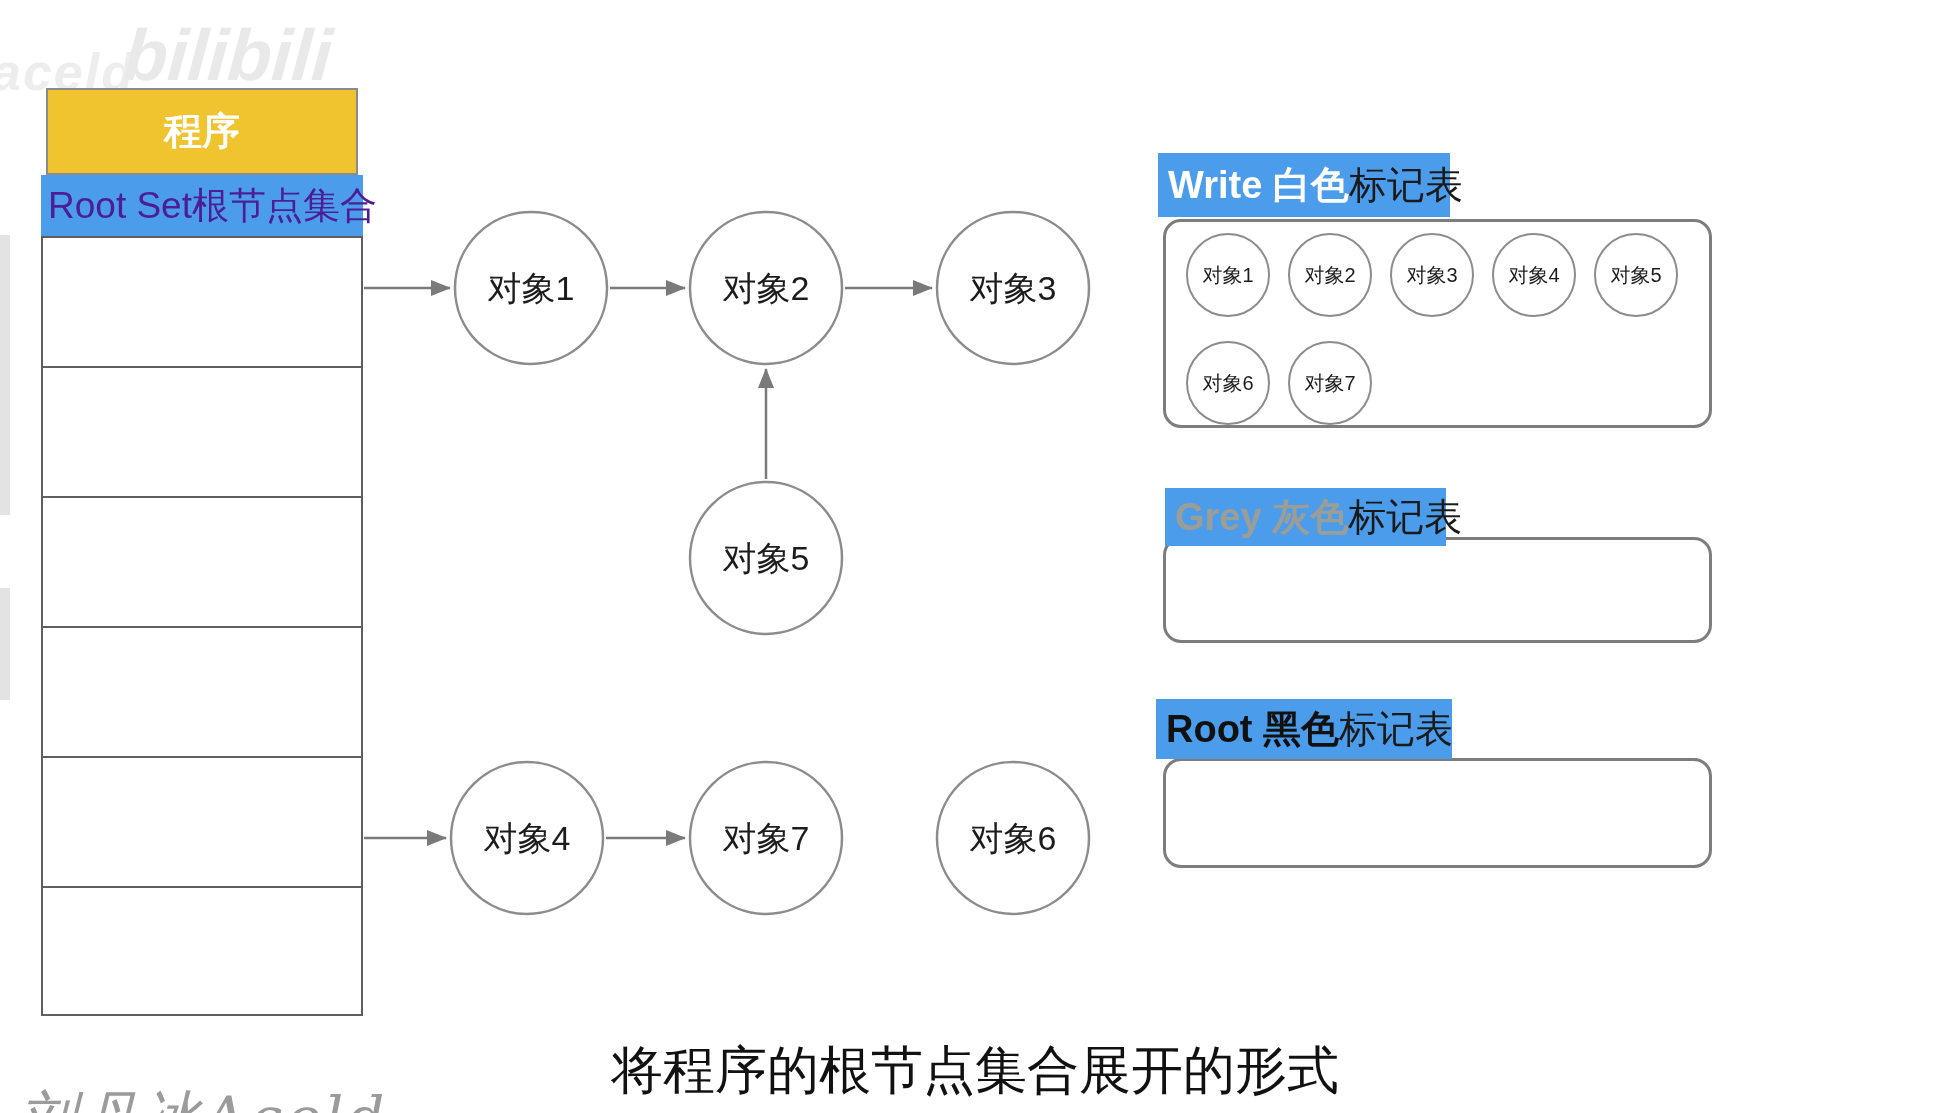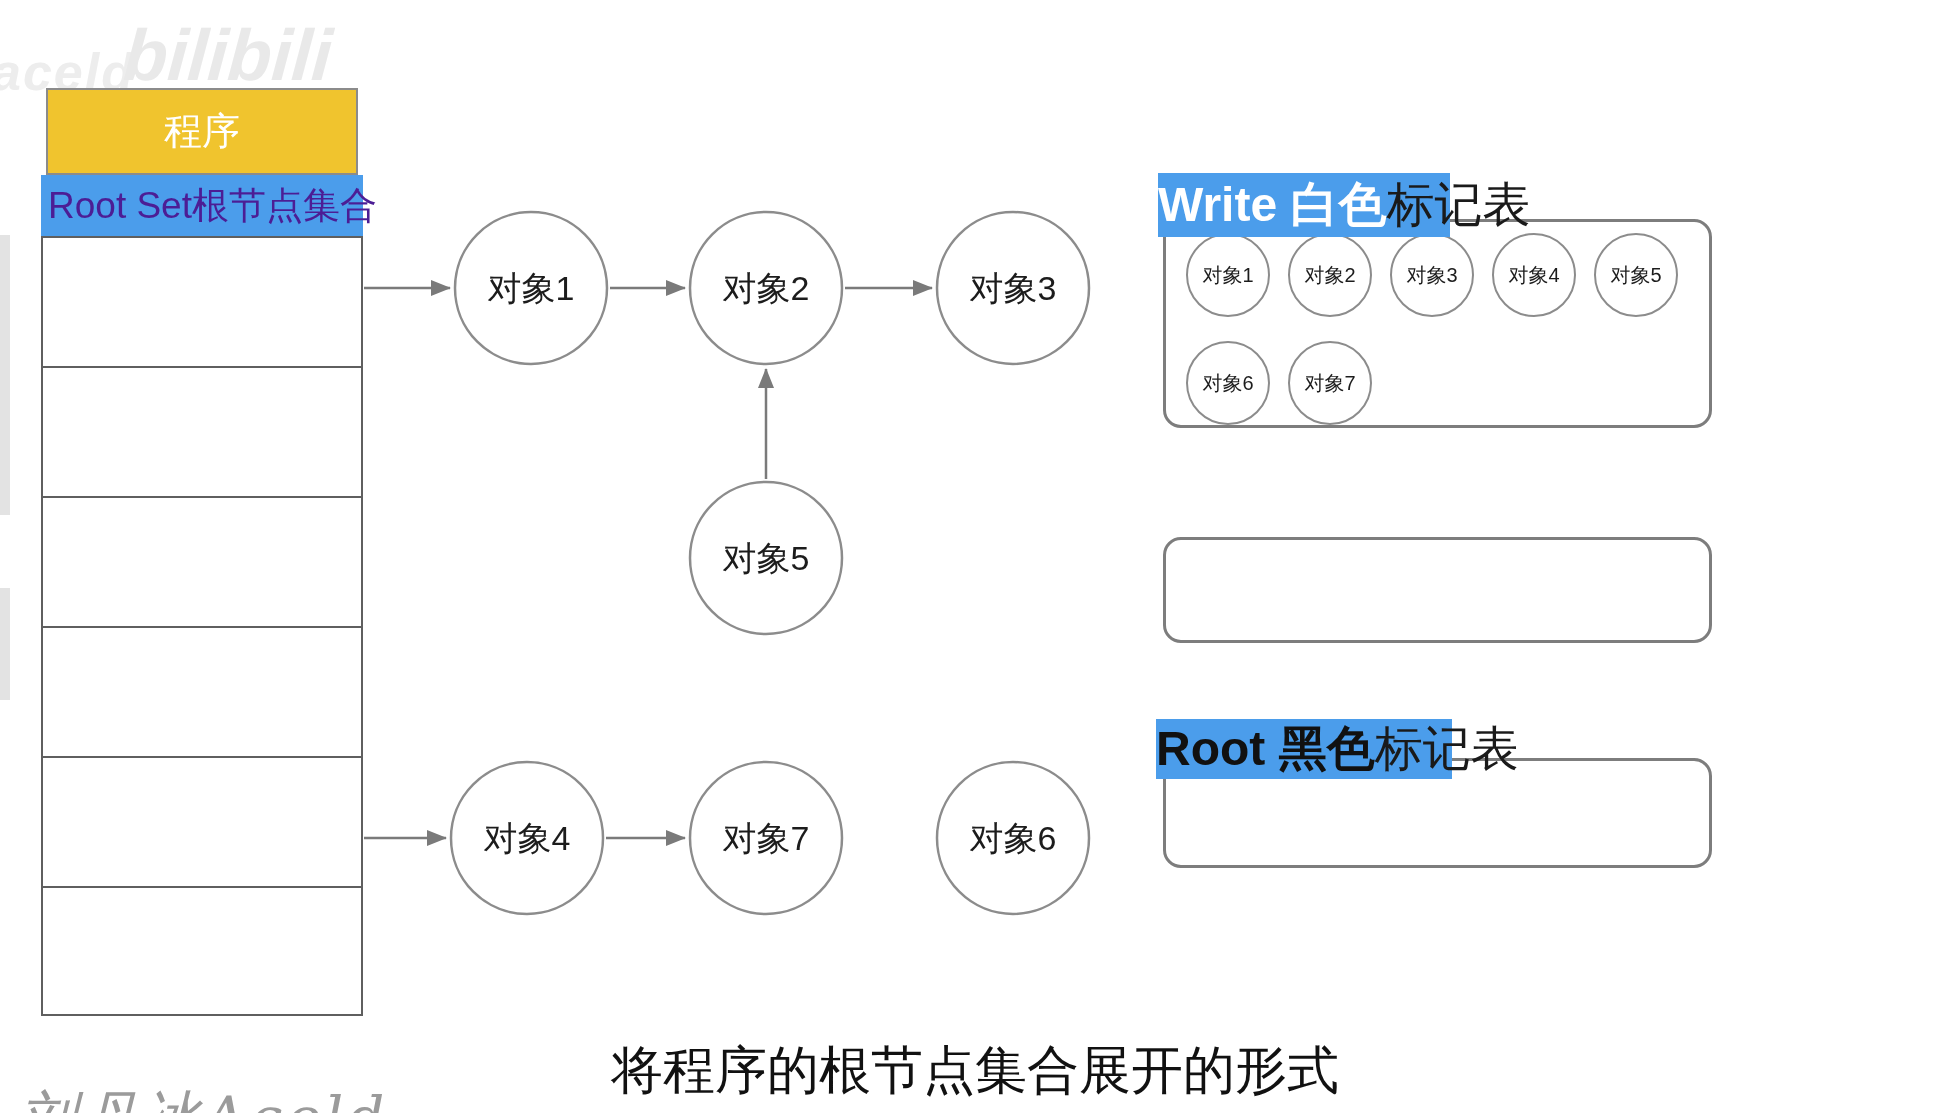--- a/index.html
+++ b/index.html
@@ -16,21 +16,21 @@
   .wm-strip { position:absolute; left:0; width:10px; background:#e3e3e3; z-index:0; }
   .wm-author {
     position:absolute; left:18px; top:1080px; z-index:3;
     font-family:"DejaVu Serif","Liberation Serif",serif; font-style:italic;
     font-size:58px; color:#9b9b9b; letter-spacing:4px; white-space:nowrap;
   }
   
   .tbl-header {
     position:absolute; left:46px; top:88px; width:312px; height:87px;
     background:#f0c42e; border:2px solid #8b8b8b; z-index:1;
-    color:#ffffff; font-size:38px; font-weight:normal;
+    color:#ffffff; font-size:38px; font-weight:bold;
     display:flex; align-items:center; justify-content:center;
   }
   .root-row {
     position:absolute; left:41px; top:175px; width:322px; height:61px;
     background:#4b9deb; z-index:1;
     color:#4c1d95; font-size:37px; line-height:61px; padding-left:7px;
     white-space:nowrap;
   }
   .tbl-body {
     position:absolute; left:41px; top:236px; width:322px; height:780px;
@@ -39,21 +39,21 @@
   .tbl-row { height:130px; border-bottom:2px solid #5f5f5f; }
   .tbl-row:last-child { border-bottom:none; }
   
   #graph-svg { position:absolute; left:0; top:0; z-index:2; }
   .node-circle { fill:#ffffff; stroke:#8c8c8c; stroke-width:2.5; }
   .node-label { font-family:"Liberation Sans","DejaVu Sans",sans-serif; font-size:34px; fill:#1c1c1c; text-anchor:middle; }
   .edge { stroke:#7a7a7a; stroke-width:2.5; }
   
   .mark-label {
     position:absolute; background:#4b9deb; z-index:2;
-    font-size:48px; white-space:nowrap; margin-top:20px;
+    font-size:38px; white-space:nowrap; padding-left:10px;
   }
   .mark-label .strong { font-weight:bold; }
   .mark-label .suffix { color:#1a1a1a; font-weight:normal; }
   .lbl-write { left:1158px; top:153px; width:292px; height:64px; line-height:64px; }
   .lbl-write .strong { color:#ffffff; }
   .lbl-grey  { left:1165px; top:488px; width:281px; height:58px; line-height:58px; }
   .lbl-grey .strong { color:#9d9d97; }
   .lbl-black { left:1156px; top:699px; width:296px; height:60px; line-height:60px; }
   .lbl-black .strong { color:#111111; }
   .mark-box {
@@ -146,20 +146,23 @@
   <div class="mark-box box-write">
     <div class="mini-node" style="left:20px;top:11px;">对象1</div>
     <div class="mini-node" style="left:122px;top:11px;">对象2</div>
     <div class="mini-node" style="left:224px;top:11px;">对象3</div>
     <div class="mini-node" style="left:326px;top:11px;">对象4</div>
     <div class="mini-node" style="left:428px;top:11px;">对象5</div>
     <div class="mini-node" style="left:20px;top:119px;">对象6</div>
     <div class="mini-node" style="left:122px;top:119px;">对象7</div>
   </div>
 
+  <div class="mark-label lbl-grey">
+    <span class="strong">Grey 灰色</span><span class="suffix">标记表</span>
+  </div>
   <div class="mark-box box-grey"></div>
 
   <div class="mark-label lbl-black">
     <span class="strong">Root 黑色</span><span class="suffix">标记表</span>
   </div>
   <div class="mark-box box-black"></div>
 
   <div class="caption">将程序的根节点集合展开的形式</div>
 
   <div class="wm-author">刘丹冰Aceld</div>

